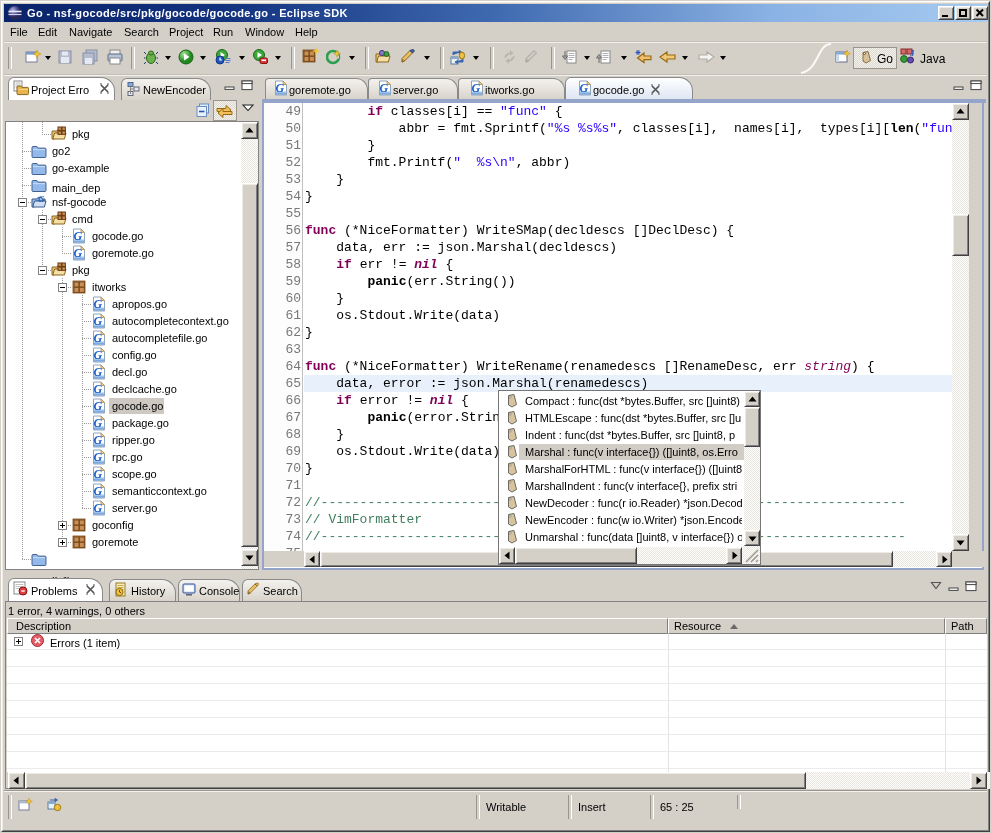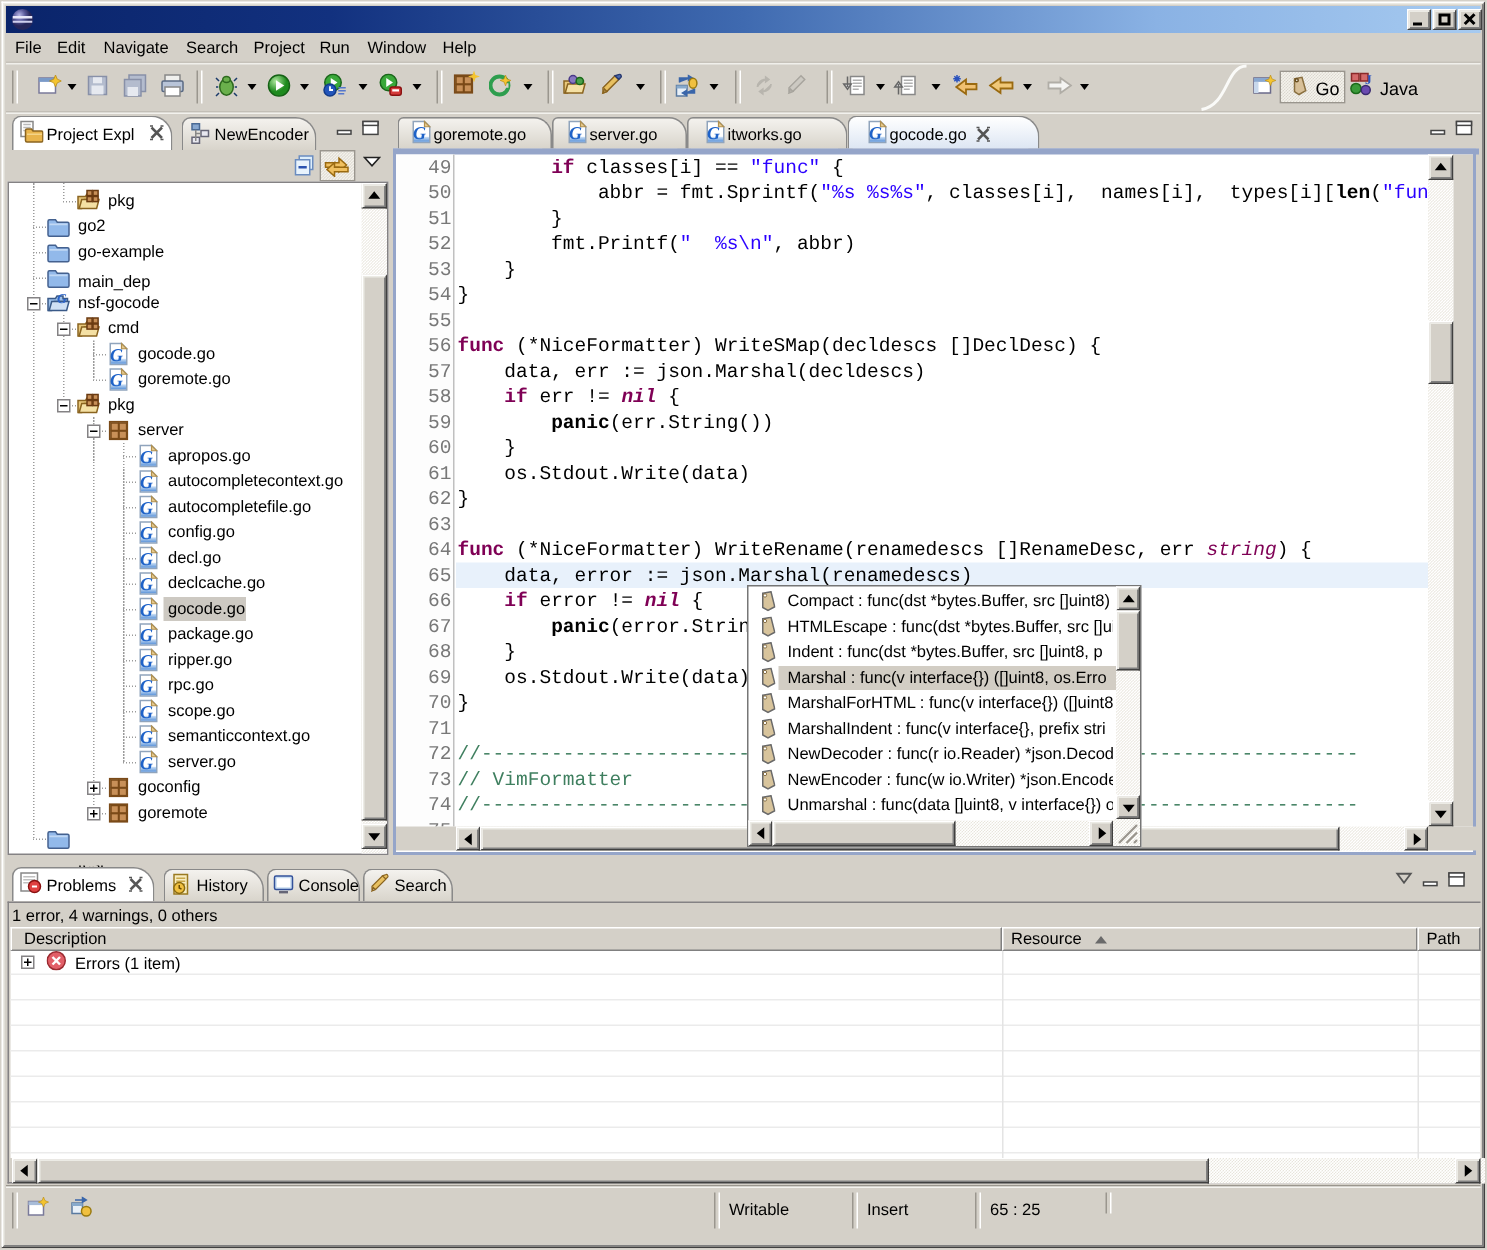--- a/index.html
+++ b/index.html
@@ -26,20 +26,21 @@
         <radialGradient id="eg" cx="35%" cy="30%">
           <stop offset="0%" stop-color="#b8b8e8"></stop>
           <stop offset="55%" stop-color="#5a5a9a"></stop>
           <stop offset="100%" stop-color="#26265a"></stop>
         </radialGradient>
       </defs>
       <circle cx="8" cy="8" r="7" fill="url(#eg)"></circle>
       <path d="M1.5 6.5h13" stroke="#e8e8f8" stroke-width="1.6"></path>
       <path d="M1.5 9.5h13" stroke="#d0d0ee" stroke-width="1.2"></path>
     </svg>
+<div class="abs" style="left:27px;top:7px;font-size:11px;font-weight:bold;color:#fff;letter-spacing:0.35px">Go - nsf-gocode/src/pkg/gocode/gocode.go - Eclipse SDK</div>
 <div class="abs btn3d" style="left:938px;top:6px;width:16px;height:14px">
       <div style="position:relative;width:100%;height:100%">
         <div style="position:absolute;left:3px;top:8px;width:6px;height:2px;background:#000"></div>
       </div>
     </div>
 <div class="abs btn3d" style="left:955px;top:6px;width:16px;height:14px">
       <div style="position:relative;width:100%;height:100%">
         <div style="position:absolute;left:3px;top:2px;width:8px;height:8px;border:2px solid #000;box-sizing:border-box"></div>
       </div>
     </div>
@@ -209,21 +210,21 @@
 <div class="abs" style="left:4px;top:74px;width:983px;height:1px;background:#c2beb6"></div>
 <div class="abs" style="left:4px;top:75px;width:983px;height:1px;background:#f2f1ed"></div>
 <div class="tabA" style="left:8px;top:77px;width:107px;height:23px"></div>
 <div class="tabI" style="left:121px;top:78px;width:90px;height:22px"></div>
 <svg style="position:absolute;left:13px;top:80px;" width="16" height="16" viewBox="0 0 16 16">
       <rect x="1" y="1" width="8" height="10" fill="#fff" stroke="#888"></rect>
       <path d="M2.5 3h5M2.5 5h5M2.5 7h4" stroke="#b8b8b8"></path>
       <path d="M4 7c0-.6.4-1 1-1h3l1 1.4h5.6c.6 0 1 .4 1 1v5.2c0 .6-.4 1-1 1H5c-.6 0-1-.4-1-1z" fill="#e8b44c" stroke="#8a6420"></path>
       <path d="M5 9h10v1H5z" fill="#f4d488"></path>
     </svg>
-<div class="abs" style="left:31px;top:84px">Project Expl</div>
+<div class="abs" style="left:31px;top:84px">Project Erro</div>
 <svg style="position:absolute;left:99px;top:83px;" width="11" height="11" viewBox="0 0 11 11">
       <path d="M2 2l7 7M9 2l-7 7" stroke="#555" stroke-width="1.7"></path>
       <path d="M1 1l2 0M8 1l2 0M1 10l2 0M8 10l2 0" stroke="#555" stroke-width="1"></path>
     </svg>
 <svg style="position:absolute;left:126px;top:81px;" width="16" height="16" viewBox="0 0 16 16">
       <rect x="2" y="1.5" width="5" height="4" fill="#88a8d0" stroke="#4a6a94"></rect>
       <rect x="8" y="6" width="5" height="4" fill="#e8e8f0" stroke="#667"></rect>
       <rect x="2" y="10.5" width="5" height="4" fill="#e8e8f0" stroke="#667"></rect>
       <path d="M4.5 5.5v7.5M4.5 8h3.5M4.5 12.5h-.01" stroke="#888" fill="none"></path>
     </svg>
@@ -375,21 +376,21 @@
         <path d="M2 4.5h5" stroke="#000" stroke-width="1"></path>
       </svg>
     </div>
 <svg style="position:absolute;left:72px;top:280px;" width="14" height="14" viewBox="0 0 14 14">
       <rect x="2.0" y="2.0" width="5" height="5" fill="#c89058" stroke="#7a4a18" stroke-width="1"></rect>
       <rect x="7.4" y="2.0" width="5" height="5" fill="#c89058" stroke="#7a4a18" stroke-width="1"></rect>
       <rect x="2.0" y="7.4" width="5" height="5" fill="#c89058" stroke="#7a4a18" stroke-width="1"></rect>
       <rect x="7.4" y="7.4" width="5" height="5" fill="#c89058" stroke="#7a4a18" stroke-width="1"></rect>
       <rect x="1.2" y="1.2" width="11.6" height="11.6" fill="none" stroke="#7a4a18" stroke-width="1.2"></rect>
     </svg>
-<div class="abs" style="left:92px;top:280.5px;white-space:nowrap">server</div>
+<div class="abs" style="left:92px;top:280.5px;white-space:nowrap">itworks</div>
 <div class="abs" style="left:82px;top:304px;width:9px;height:1px;background-image:repeating-linear-gradient(90deg,#9a9a9a 0 1px,transparent 1px 2px)"></div>
 <svg style="position:absolute;left:91px;top:296px;" width="16" height="16" viewBox="0 0 16 16">
       <defs>
         <linearGradient id="gfb" x1="0" y1="0" x2="0" y2="1">
           <stop offset="0" stop-color="#cfe2f6"></stop>
           <stop offset="1" stop-color="#5a92d8"></stop>
         </linearGradient>
       </defs>
       <path d="M2.5 1h7.5l3.5 3.5V15h-11z" fill="#ffffff" stroke="#90a4bc" stroke-width="1"></path>
       <rect x="3" y="11.2" width="10" height="3.3" fill="url(#gfb)"></rect>

